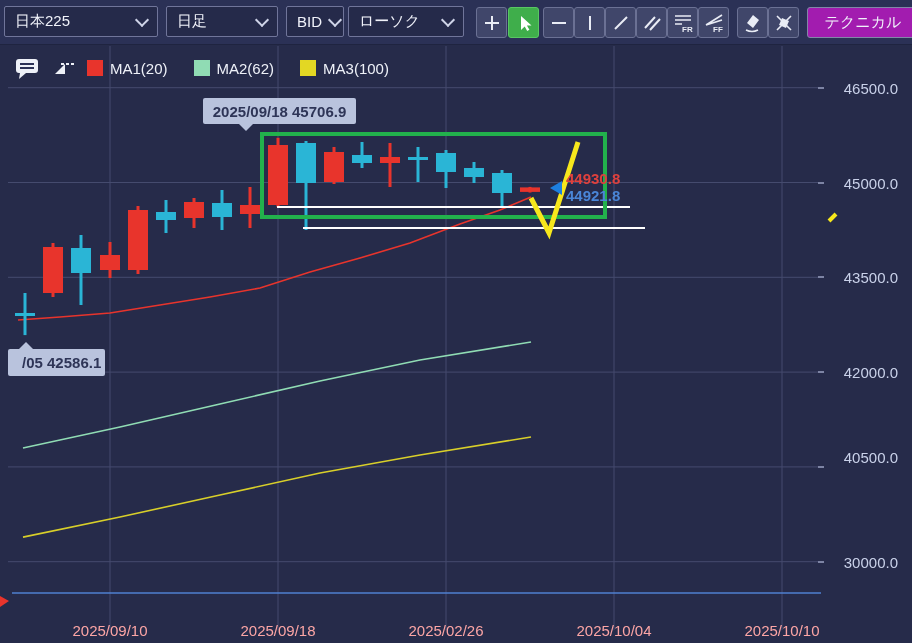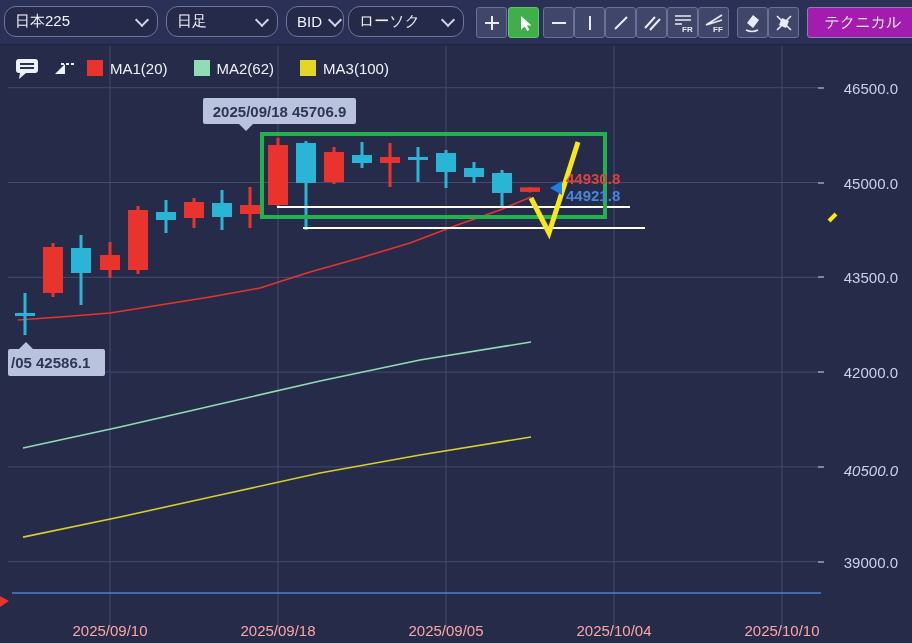--- a/index.html
+++ b/index.html
@@ -4,21 +4,21 @@
 <style>
   html,body{margin:0;padding:0;background:#13182e;}
   #app{position:relative;width:912px;height:643px;background:#262b4a;overflow:hidden;
        font-family:"Liberation Sans","DejaVu Sans",sans-serif;color:#e9ecf5;}
   #chart-svg{position:absolute;left:0;top:0;width:912px;height:643px;}
 
   
   #topbar{position:absolute;left:0;top:0;width:912px;height:44px;background:#2b3156;
           border-bottom:1px solid #1f2440;z-index:20;}
   .dd{position:absolute;top:6px;height:31px;background:#252a4a;border:1px solid #70759a;
-      border-radius:12px;display:flex;align-items:center;justify-content:space-between;
+      border-radius:2px;display:flex;align-items:center;justify-content:space-between;
       padding:0 10px;box-sizing:border-box;font-size:15px;color:#f0f2fa;cursor:pointer;}
   .chev{width:8px;height:8px;border-right:2px solid #cfd4e8;border-bottom:2px solid #cfd4e8;
         transform:rotate(45deg);margin-top:-4px;flex:none;margin-left:8px;}
   .tbtn{position:absolute;top:7px;width:31px;height:31px;background:#40466a;
         border:1px solid #6b7194;border-radius:3px;box-sizing:border-box;
         display:flex;align-items:center;justify-content:center;cursor:pointer;padding:0;}
   .tbtn.active{background:#3fae4b;border-color:#59c763;}
   .tbtn svg{display:block;}
   #btn-technical{position:absolute;top:7px;left:807px;width:112px;height:31px;
         background:#a21caf;border:1px solid #8187a8;border-radius:3px;box-sizing:border-box;
@@ -29,21 +29,21 @@
   .legend-icon{margin-right:10px;display:flex;align-items:center;cursor:pointer;}
   .swatch{width:16px;height:16px;margin-right:7px;flex:none;}
   .legend-item{display:flex;align-items:center;margin-right:26px;font-size:15px;color:#eef1f8;cursor:pointer;}
 
   
   .tooltip{position:absolute;background:#b9c3dd;color:#2e3557;font-size:15px;font-weight:600;
            border-radius:2px;display:flex;align-items:center;z-index:14;}
   #tooltip-high{left:203px;top:98px;width:153px;height:26px;justify-content:center;}
   #tooltip-high::after{content:'';position:absolute;left:36px;bottom:-7px;
            border:7px solid transparent;border-top-color:#b9c3dd;border-bottom:none;}
-  #tooltip-low{left:8px;top:349px;width:97px;height:27px;padding-left:3px;box-sizing:border-box;}
+  #tooltip-low{left:8px;top:349px;width:97px;height:27px;padding-left:14px;box-sizing:border-box;}
   #tooltip-low::before{content:'';position:absolute;left:11px;top:-7px;
            border:7px solid transparent;border-bottom-color:#b9c3dd;border-top:none;}
 
   
   .ptag{position:absolute;font-size:15px;font-weight:bold;z-index:13;}
   #tag-upper{left:566px;top:170px;}
   #tag-lower{left:566px;top:187px;}
   #price-arrow{position:absolute;left:550px;top:181px;width:0;height:0;z-index:13;
        border-top:7px solid transparent;border-bottom:7px solid transparent;border-right:12px solid #1d7fe0;}
 
@@ -239,27 +239,27 @@
 
   <div id="y-axis-labels">
       <div class="ylabel" style="top: 79.7px;">46500.0</div>
       <div class="ytick" style="top: 86.7px;"></div>
       <div class="ylabel" style="top: 174.5px;">45000.0</div>
       <div class="ytick" style="top: 181.5px;"></div>
       <div class="ylabel" style="top: 269.3px;">43500.0</div>
       <div class="ytick" style="top: 276.3px;"></div>
       <div class="ylabel" style="top: 364.1px;">42000.0</div>
       <div class="ytick" style="top: 371.1px;"></div>
-      <div class="ylabel" style="top: 462px; font-style: italic;">40500.0</div>
+      <div class="ylabel" style="top: 449px;">40500.0</div>
       <div class="ytick" style="top: 465.9px;"></div>
-      <div class="ylabel" style="top: 553.7px;">39000.0</div>
+      <div class="ylabel" style="top: 553.7px;">30000.0</div>
       <div class="ytick" style="top: 560.7px;"></div>
     </div>
   <div id="x-axis-labels">
       <div class="xlabel" style="left: 55px;">2025/09/10</div>
       <div class="xlabel" style="left: 223px;">2025/09/18</div>
-      <div class="xlabel" style="left: 391px;">2025/09/05</div>
+      <div class="xlabel" style="left: 391px;">2025/02/26</div>
       <div class="xlabel" style="left: 559px;">2025/10/04</div>
       <div class="xlabel" style="left: 727px;">2025/10/10</div>
     </div>
 
 
 </div>
 
 </body></html>

